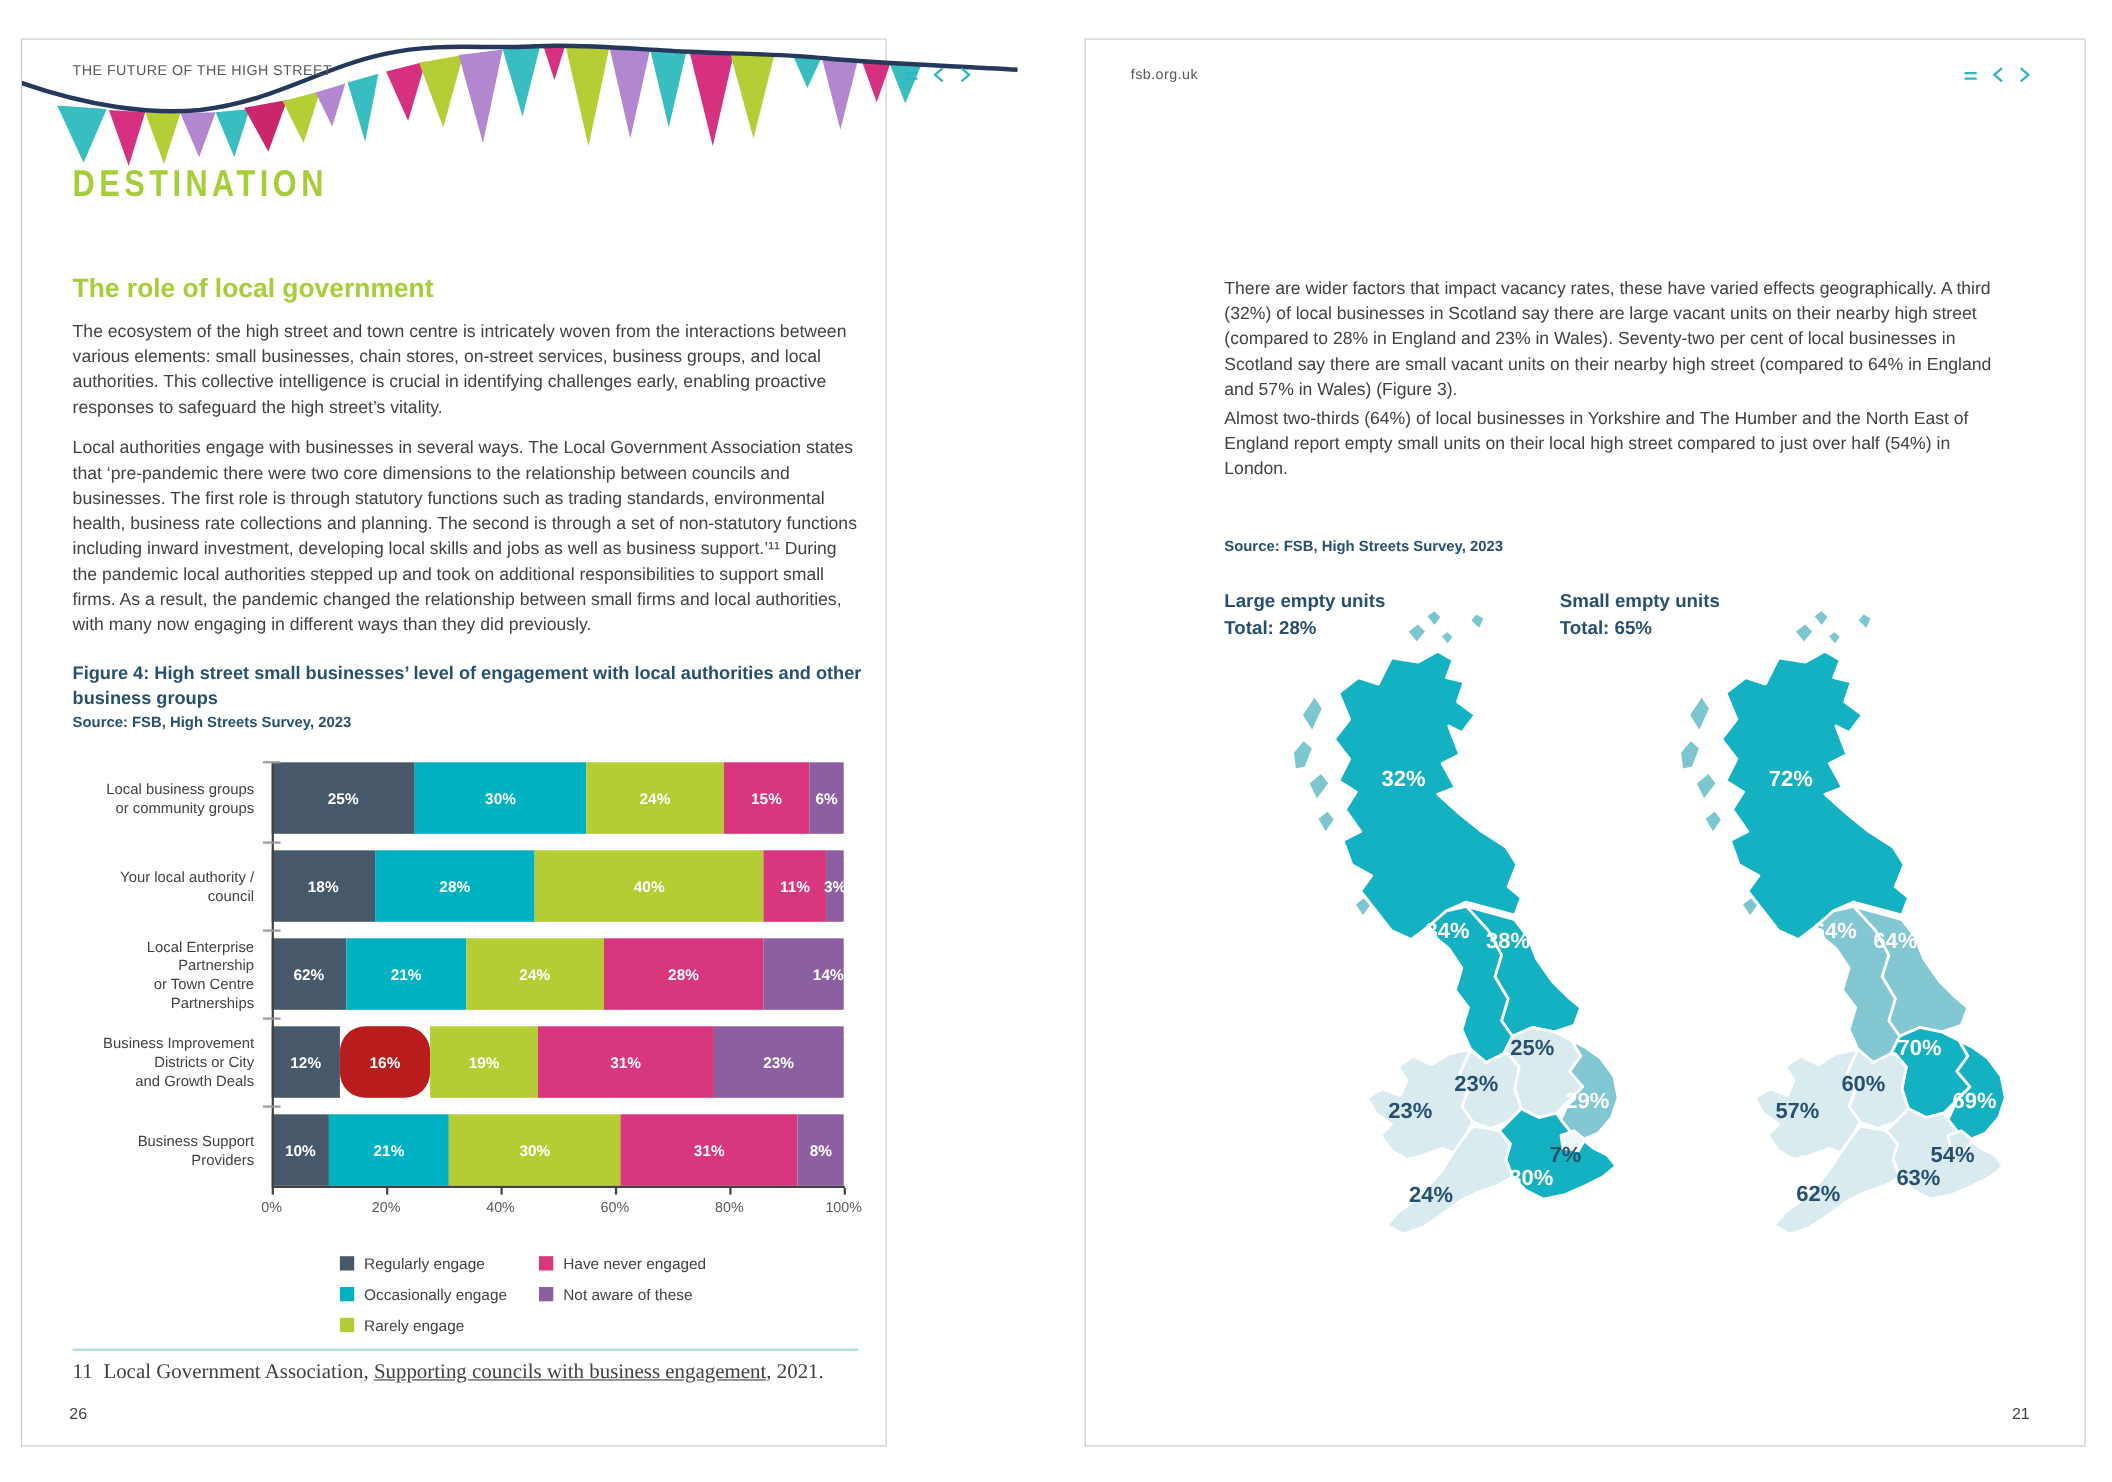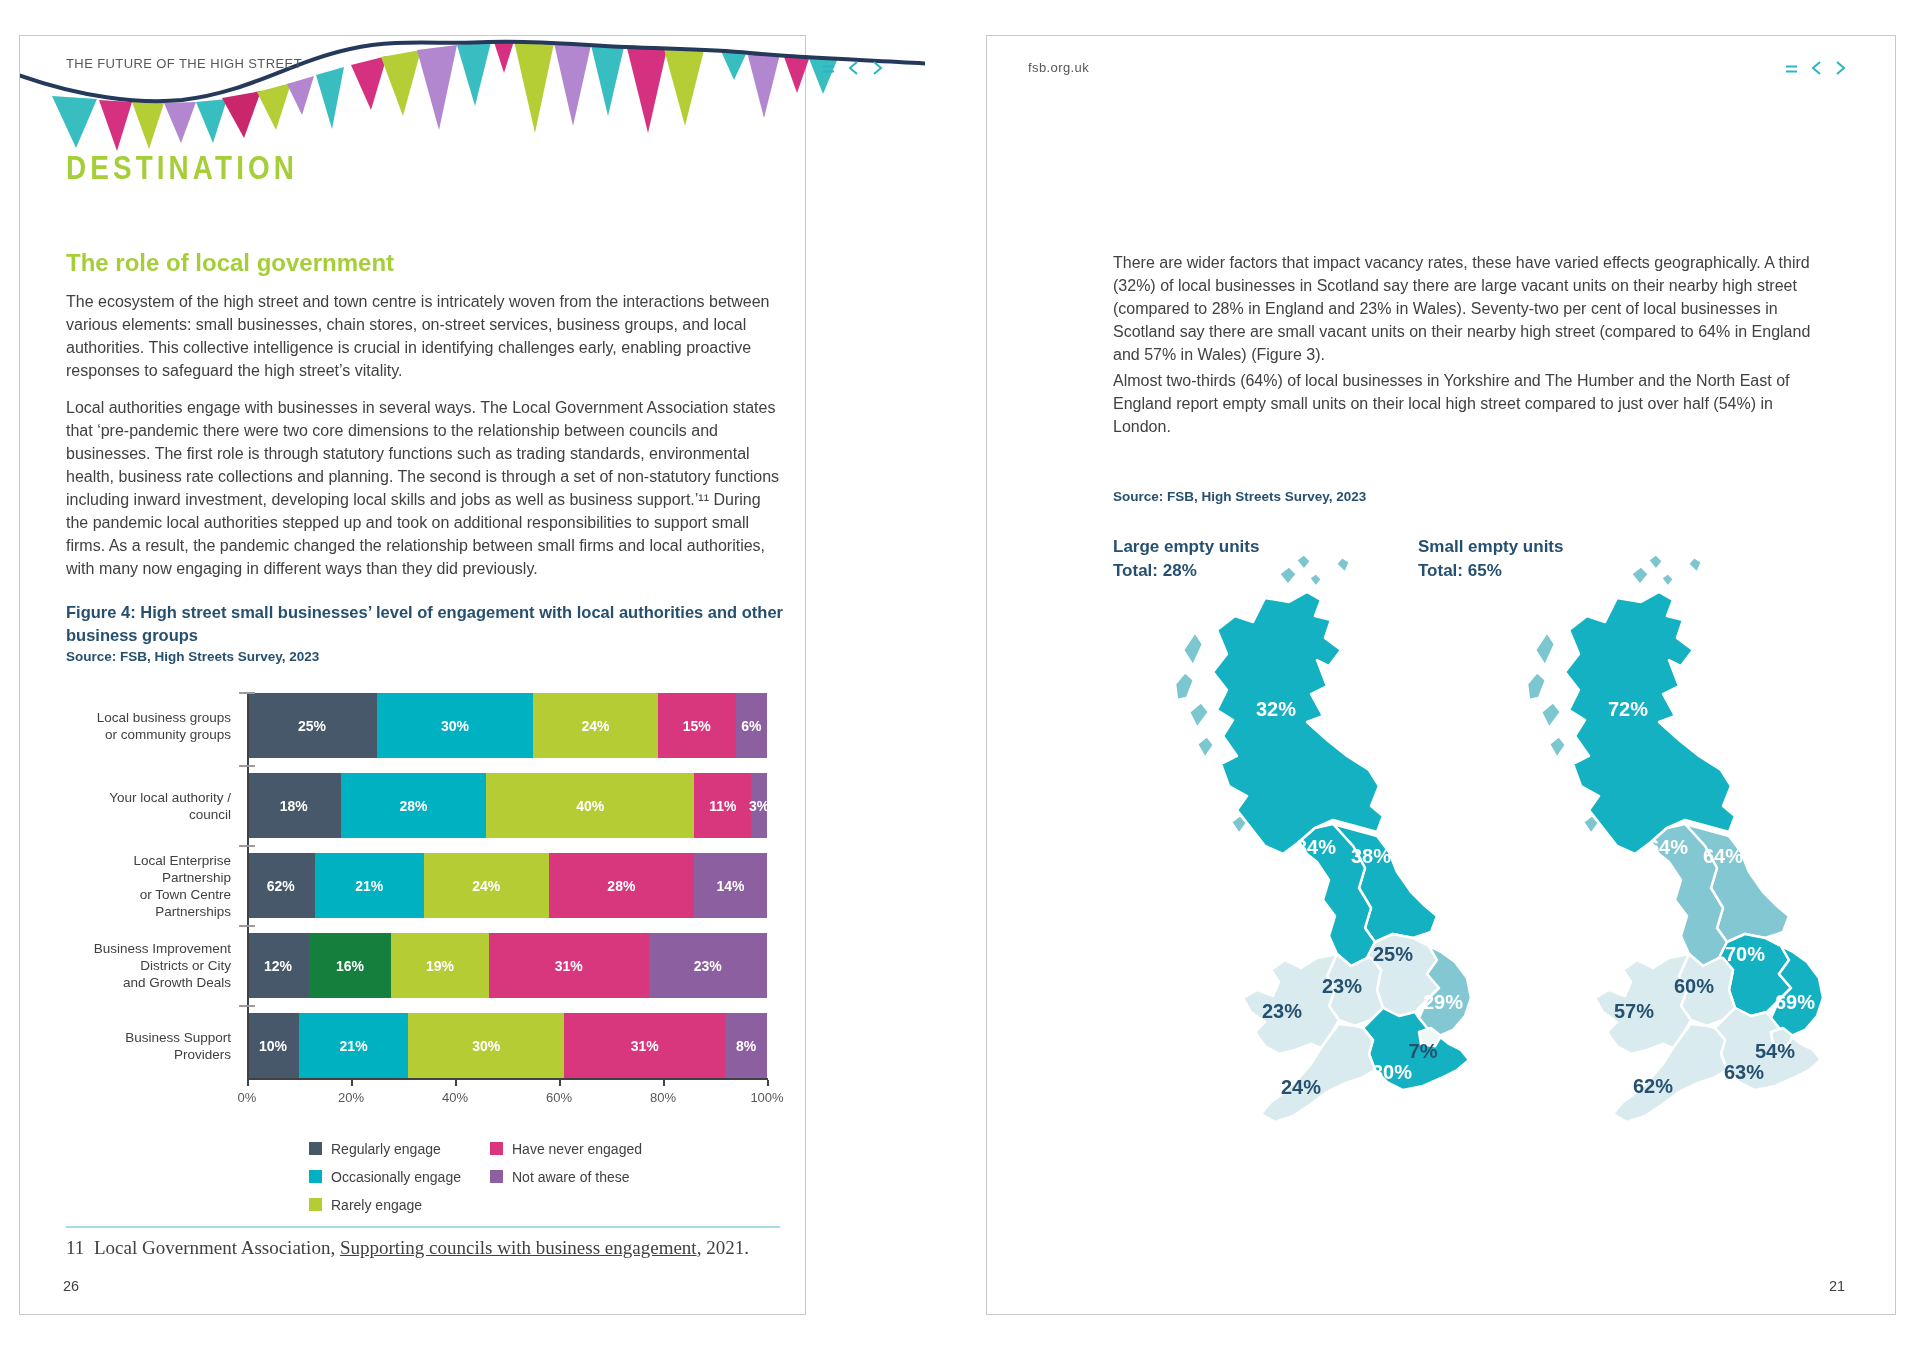--- a/index.html
+++ b/index.html
@@ -159,32 +159,32 @@
               </div>
               <div class="fig4-seg" style="width: 21%; background: rgb(0, 177, 193);">
                 <span class="fig4-val">21%</span>
               </div>
               <div class="fig4-seg" style="width: 24%; background: rgb(181, 204, 53);">
                 <span class="fig4-val">24%</span>
               </div>
               <div class="fig4-seg" style="width: 28%; background: rgb(216, 54, 125);">
                 <span class="fig4-val">28%</span>
               </div>
-              <div class="fig4-seg" style="width: 14%; background: rgb(140, 95, 160);">
+              <div class="fig4-seg" style="width: 14%; background: rgb(140, 95, 160); justify-content: flex-end;">
                 <span class="fig4-val">14%</span>
               </div>
             </div>
           </div>
           <div class="fig4-row">
             <div class="fig4-label">Business Improvement<br>Districts or City<br>and Growth Deals</div>
             <div class="fig4-bar">
               <div class="fig4-seg" style="width: 12%; background: rgb(71, 88, 107);">
                 <span class="fig4-val">12%</span>
               </div>
-              <div class="fig4-seg" style="width: 16%; background: #15803d;">
+              <div class="fig4-seg" style="width: 16%; background: #b91c1c; border-radius: 23px;">
                 <span class="fig4-val">16%</span>
               </div>
               <div class="fig4-seg" style="width: 19%; background: rgb(181, 204, 53);">
                 <span class="fig4-val">19%</span>
               </div>
               <div class="fig4-seg" style="width: 31%; background: rgb(216, 54, 125);">
                 <span class="fig4-val">31%</span>
               </div>
               <div class="fig4-seg" style="width: 23%; background: rgb(140, 95, 160);">
                 <span class="fig4-val">23%</span>

